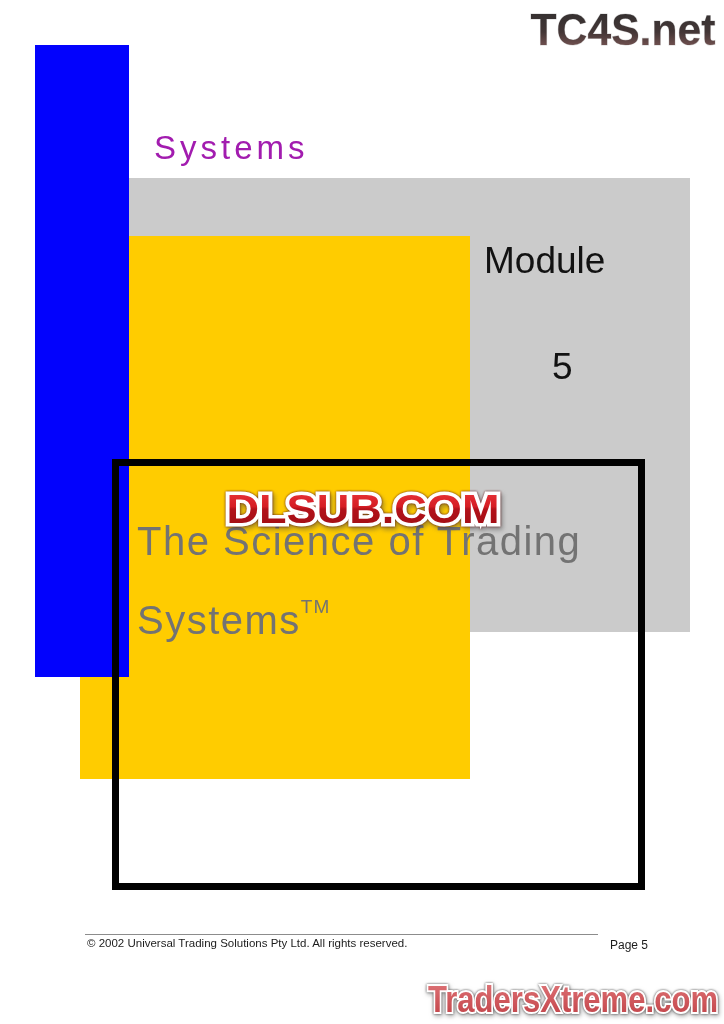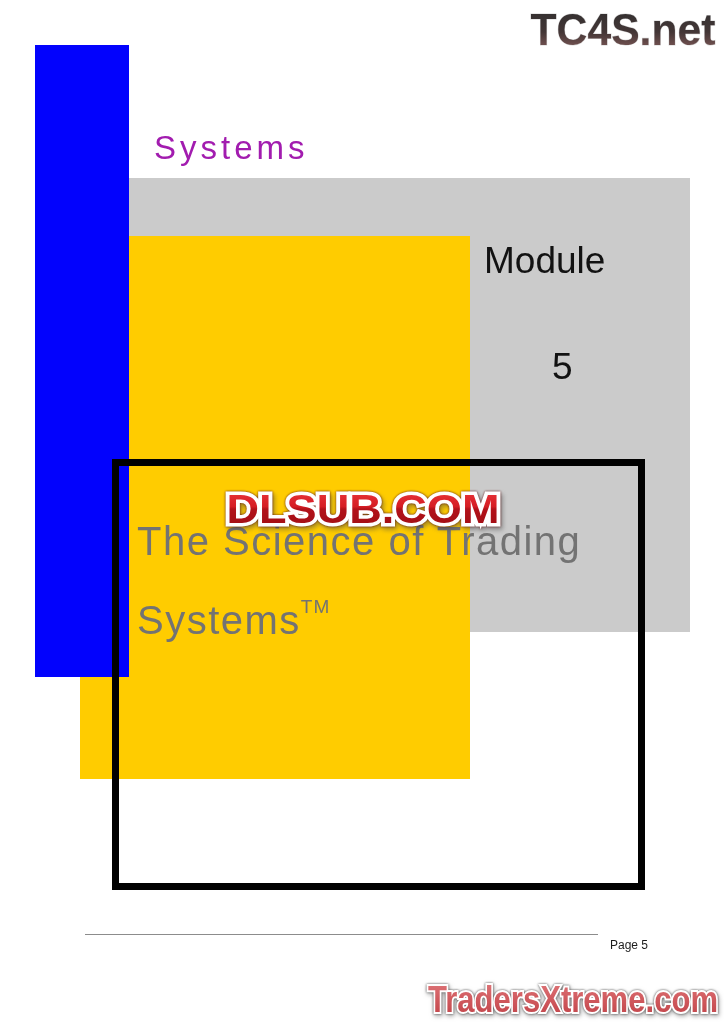--- a/index.html
+++ b/index.html
@@ -108,20 +108,21 @@
           <stop offset="0" stop-color="#2e2e2e"></stop>
           <stop offset="0.55" stop-color="#433636"></stop>
           <stop offset="1" stop-color="#8e6260"></stop>
         </linearGradient>
       </defs>
       <text x="99" y="43" text-anchor="middle" font-size="45" font-weight="bold" textLength="185" lengthAdjust="spacingAndGlyphs" fill="url(#tc4sGrad)" stroke="#d6d6d6" stroke-width="1" paint-order="stroke">TC4S.net</text>
     </svg>
   </div>
 
   <div class="abs footer-rule"></div>
+  <div class="abs footer-copyright">© 2002 Universal Trading Solutions Pty Ltd. All rights reserved.</div>
   <div class="abs footer-page">Page 5</div>
 
   <div class="abs tx-logo">
     <svg width="302" height="49" viewBox="0 0 302 49">
       <defs>
         <linearGradient id="txGrad" x1="0" y1="0" x2="0" y2="1">
           <stop offset="0" stop-color="#e0797d"></stop>
           <stop offset="0.5" stop-color="#d05a5e"></stop>
           <stop offset="1" stop-color="#bf4046"></stop>
         </linearGradient>

